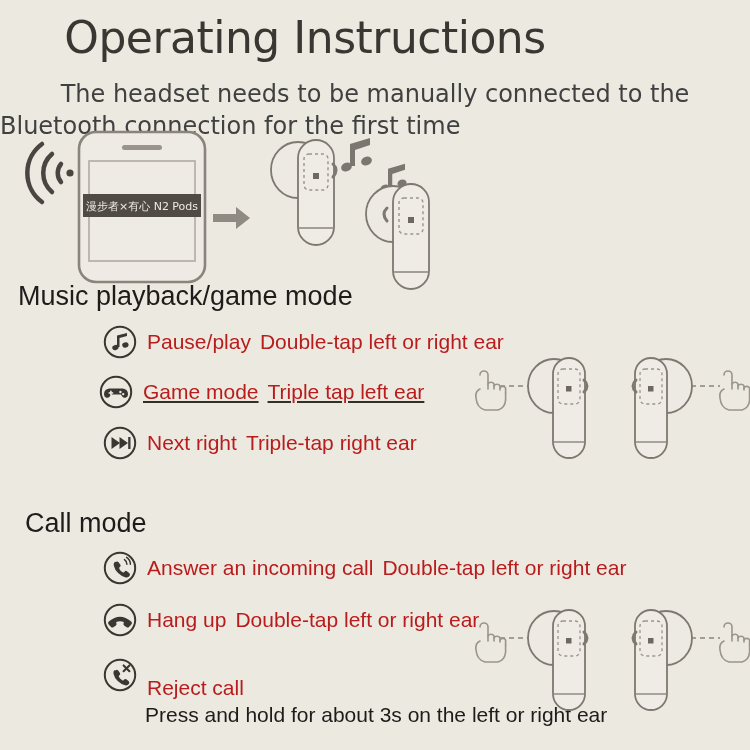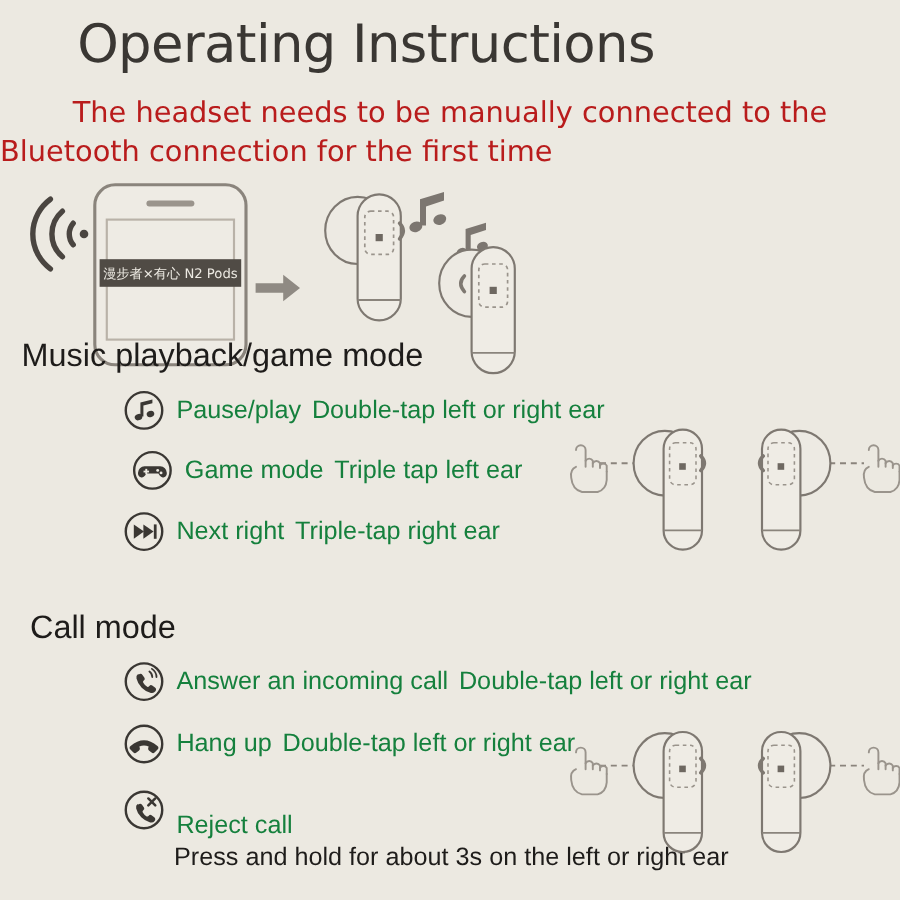--- a/index.html
+++ b/index.html
@@ -35,35 +35,35 @@
     font-family: "DejaVu Sans", sans-serif;
   }
   .subtitle {
     position: absolute;
     top: 78px;
     left: 0;
     width: 750px;
     text-align: center;
     font-size: 24px;
     line-height: 32px;
-    color: #b91c1c;
+    color: #404040;
     font-family: "DejaVu Sans", sans-serif;
   }
   .subtitle .l2 {
     display: block;
     text-align: left;
   }
   .subtitle .l1 {
     display: block;
   }
 
   
   .hero {
     position: absolute;
-    top: 152px;
+    top: 130px;
     left: 0;
     width: 734px;
     height: 135px;
   }
 
   
   .section-head {
     position: absolute;
     font-size: 27px;
     color: #1E1C1A;
@@ -82,28 +82,28 @@
     white-space: nowrap;
   }
   .row .ico {
     width: 34px;
     height: 34px;
     flex: 0 0 34px;
     display: block;
   }
   .row .txt {
     font-size: 21px;
-    color: #15803d;
+    color: #b91c1c;
     margin-left: 10px;
     font-family: "Liberation Sans", sans-serif;
   }
   .row .txt .gap { display: inline-block; width: 9px; }
 
   #row-pause { top: 325px; left: 103px; }
-  #row-game  { top: 375px; left: 110px; }
+  #row-game  { top: 375px; left: 99px; text-decoration: underline; }
   #row-next  { top: 426px; left: 103px; }
 
   #row-answer { top: 551px; left: 103px; justify-content: flex-end; }
   #row-hangup { top: 603px; left: 103px; }
   #row-reject { top: 658px; left: 103px; align-items: flex-start; }
   #row-reject .txt { margin-top: 18px; text-align: right; }
 
   .note-line {
     position: absolute;
     top: 703px;

